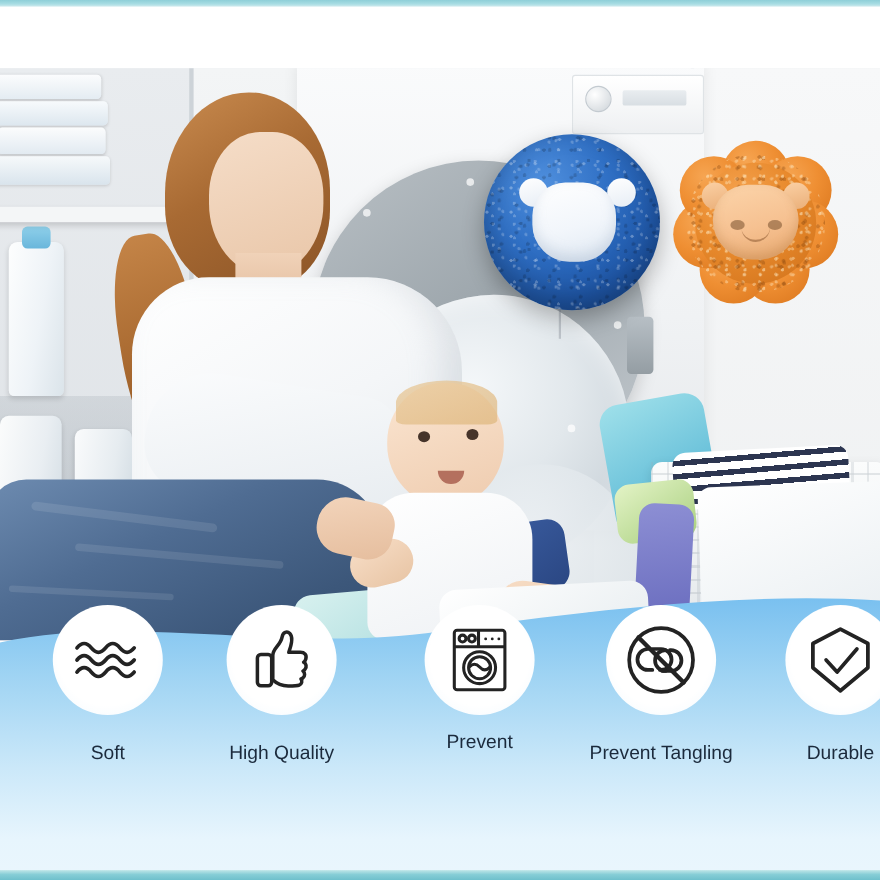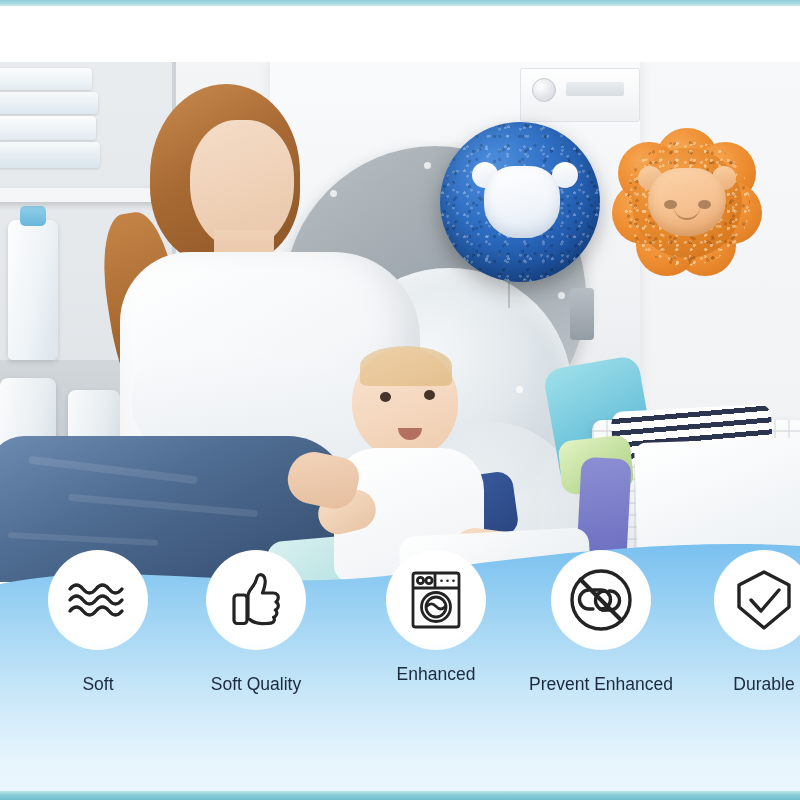--- a/index.html
+++ b/index.html
@@ -342,21 +342,21 @@
 
     <div class="feature" style="left:160px;">
       <div class="f-circle">
         <span>
           <svg width="56" height="58" viewBox="0 0 56 58" fill="none" stroke="#232323" stroke-width="3.2" stroke-linejoin="round" stroke-linecap="round">
             <path d="M20 25 C 20 18 27 16 28.5 8 C 29.3 3.5 33 2.5 35.5 5 C 38 7.5 37.5 14 34.5 22 L 45 22 C 49 22 51 24.5 50 28 C 49.4 30.2 48 31 48 31 C 50.5 32.2 51 35.2 49.3 37.4 C 48.5 38.5 47.4 39 47.4 39 C 49.4 40.6 49.4 43.6 47.4 45.2 C 46.6 45.9 45.6 46.2 45.6 46.2 C 47 48 46.5 50.8 44 51.8 C 42.6 52.4 40 52.6 34 52.6 C 27 52.6 23 50 20 47 Z"></path>
             <rect x="6" y="24" width="13" height="28.5" rx="3.2"></rect>
           </svg>
         </span>
       </div>
-      <div class="f-label">Soft Quality</div>
+      <div class="f-label">High Quality</div>
     </div>
 
     <div class="feature" style="left:340px;">
       <div class="f-circle">
         <span>
           <svg width="56" height="62" viewBox="0 0 56 62" fill="none" stroke="#232323" stroke-width="2.8" stroke-linejoin="round">
             <rect x="5" y="4" width="46" height="54" rx="2.5"></rect>
             <line x1="5" y1="19" x2="51" y2="19"></line>
             <line x1="27" y1="4" x2="27" y2="19"></line>
             <circle cx="12.5" cy="11.5" r="3.1"></circle>
@@ -364,38 +364,38 @@
             <circle cx="33.5" cy="11.8" r="1.3" fill="#232323" stroke="none"></circle>
             <circle cx="39.5" cy="11.8" r="1.3" fill="#232323" stroke="none"></circle>
             <circle cx="45.5" cy="11.8" r="1.3" fill="#232323" stroke="none"></circle>
             <circle cx="28" cy="38" r="14.5"></circle>
             <circle cx="28" cy="38" r="10"></circle>
             <path d="M18.6 37.4 q4.7 -5.2 9.4 0 q4.7 5.2 9.4 0" stroke-linecap="round"></path>
           </svg>
         </span>
       </div>
       <div class="f-label two">
-        <div>Enhanced</div>
+        <div>Prevent</div>
       </div>
     </div>
 
     <div class="feature" style="left:505px;">
       <div class="f-circle">
         <span>
           <svg width="68" height="68" viewBox="0 0 68 68" fill="none" stroke="#232323" stroke-width="3.4" stroke-linecap="round" stroke-linejoin="round">
             <circle cx="34" cy="34" r="29"></circle>
             <path d="M26 24 h8 a9.5 9.5 0 0 1 0 19 h-1"></path>
             <path d="M22 24 a9.5 9.5 0 0 0 0 19 h4"></path>
             <path d="M42 25 h1 a9.5 9.5 0 0 1 0 19 h-8"></path>
             <path d="M38 44 a9.5 9.5 0 0 1 0 -19"></path>
             <line x1="13.5" y1="13.5" x2="54.5" y2="54.5" stroke-width="4"></line>
           </svg>
         </span>
       </div>
-      <div class="f-label">Prevent Enhanced</div>
+      <div class="f-label">Prevent Tangling</div>
     </div>
 
     <div class="feature" style="left:668px;">
       <div class="f-circle">
         <span>
           <svg width="60" height="64" viewBox="0 0 60 64" fill="none" stroke="#232323" stroke-width="3.4" stroke-linejoin="round" stroke-linecap="round">
             <path d="M30 4 L 55 17 L 55 39 L 30 60 L 5 39 L 5 17 Z"></path>
             <path d="M17 32 L 27 43 L 45 22"></path>
           </svg>
         </span>

